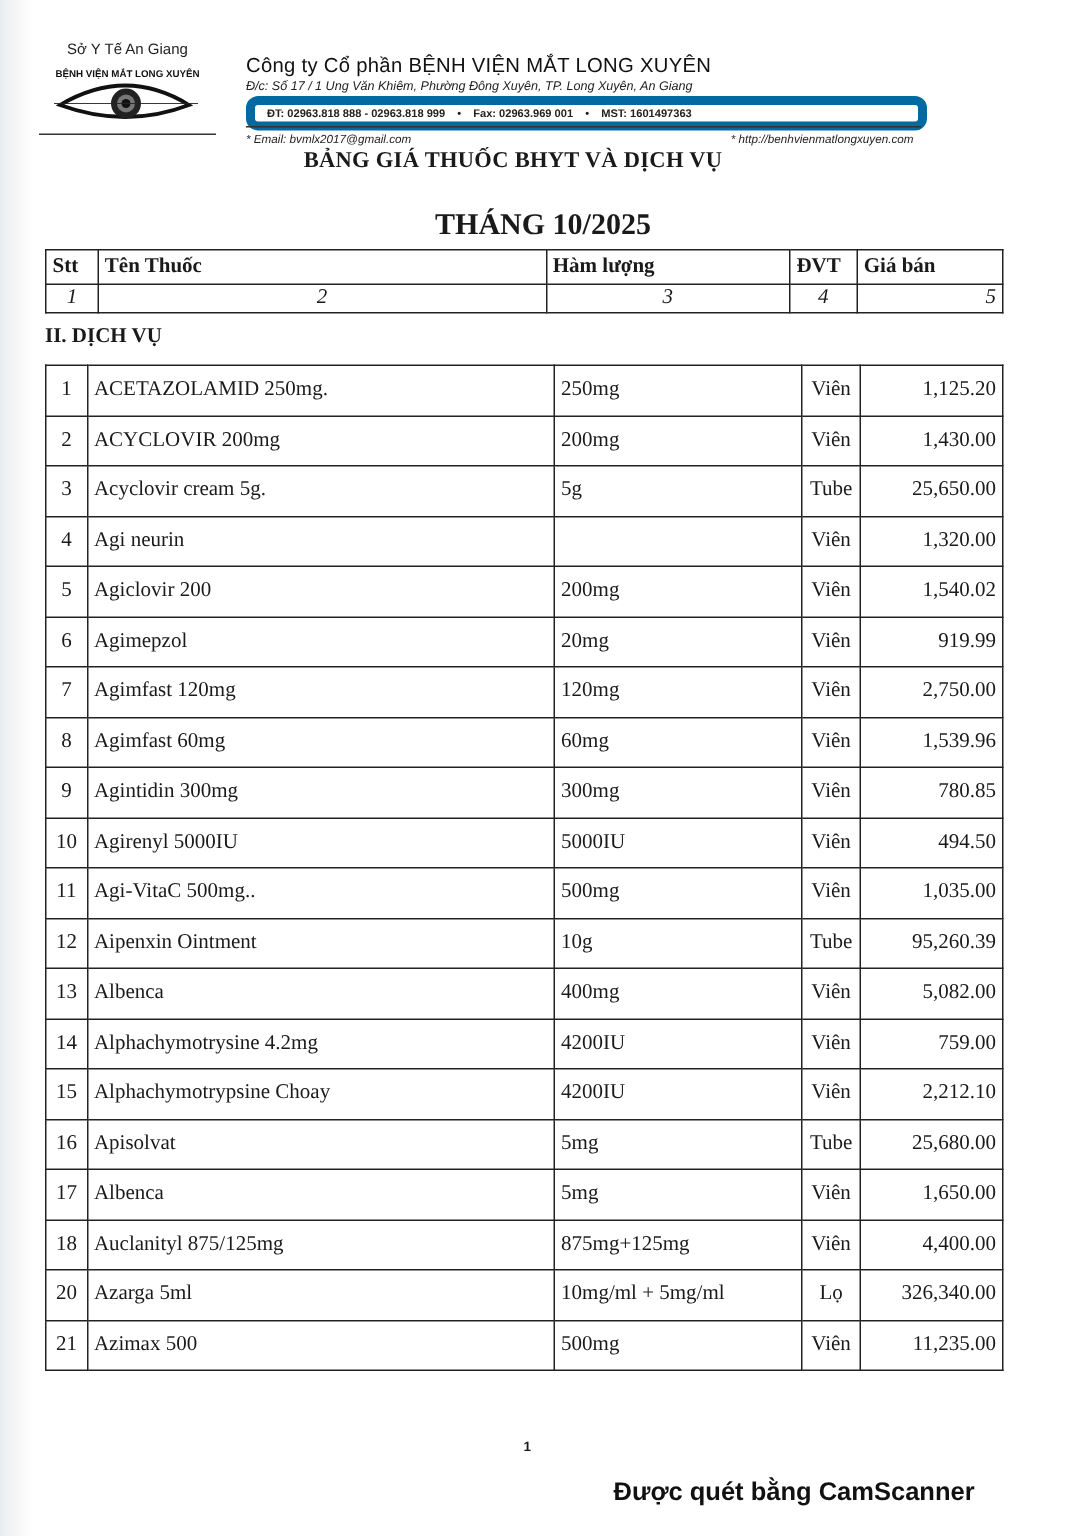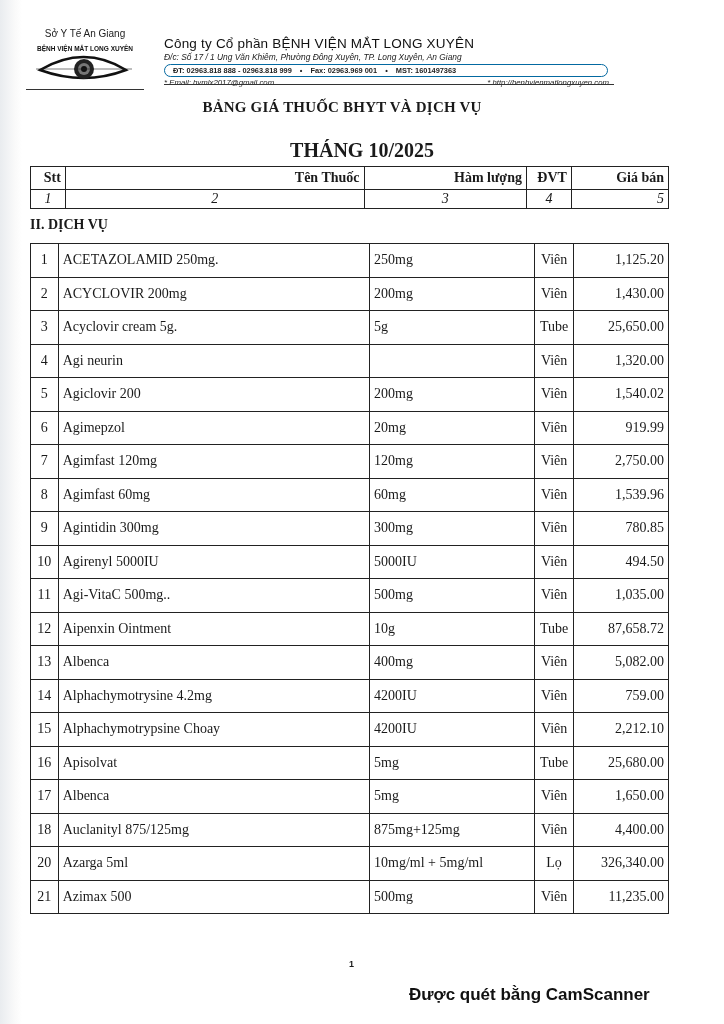--- a/index.html
+++ b/index.html
@@ -13,36 +13,36 @@
   }
   
   .lh-left { position: absolute; left: 26px; top: 28px; width: 118px; }
   .lh-dept { font-family: "Liberation Sans", sans-serif; font-size: 10px; text-align: center; color: #222; }
   .lh-logo { position: absolute; left: 0; top: 12px; width: 118px; height: 40px; }
   .lh-logo-line { position: absolute; left: 26px; top: 89px; width: 118px; height: 1px; background: #333; }
   .lh-right { position: absolute; left: 164px; top: 36px; width: 450px; font-family: "Liberation Sans", sans-serif; }
   .lh-company { font-size: 13.5px; font-weight: normal; letter-spacing: 0.2px; color: #111; white-space: nowrap; }
   .lh-address { font-size: 8.4px; font-style: italic; color: #222; margin-top: 1px; white-space: nowrap; }
   .lh-contact {
-    margin-top: 2px; border: 1px solid #0369a1; border-radius: 8px; padding: 0 8px; height: 11px;
+    margin-top: 2px; border: 6px solid #0369a1; border-radius: 8px; padding: 0 8px; height: 11px;
     font-size: 7.4px; font-weight: bold; color: #222; white-space: nowrap; line-height: 11px; width: 426px;
   }
   .lh-contact span { margin-right: 6px; }
   .lh-emails { position: relative; height: 11px; font-size: 7.8px; font-style: italic; color: #222; margin-top: 1px; }
   .lh-email { position: absolute; left: 0; }
   .lh-web { position: absolute; right: 5px; }
   .lh-rule { position: absolute; left: 164px; top: 84px; width: 450px; height: 1px; background: #333; }
 
   .title { position: absolute; left: 16px; width: 652px; top: 99px; text-align: center; font-weight: bold; font-size: 15px; letter-spacing: 0.2px; }
   .subtitle { position: absolute; left: 0; width: 724px; top: 139px; text-align: center; font-weight: bold; font-size: 20px; }
 
   table { border-collapse: collapse; position: absolute; left: 30px; width: 639px; font-size: 14px; }
   table td, table th { border: 1px solid #222; padding: 0 4px; }
   .head-table { top: 166px; }
-  .head-table th { height: 22px; font-weight: bold; text-align: right; }
+  .head-table th { height: 22px; font-weight: bold; text-align: left; }
   .head-table td { height: 18px; font-style: italic; text-align: center; }
   .head-table td.num-r { text-align: right; }
   .c-stt { width: 26px; } .c-name { width: 293px; } .c-str { width: 155px; } .c-unit { width: 36px; } .c-price { width: 89px; }
 
   .section { position: absolute; left: 30px; top: 217px; font-weight: bold; font-size: 14px; }
 
   .body-table { top: 243px; }
   .body-table td { height: 32.5px; }
   .body-table td.stt { text-align: center; }
   .body-table td.unit { text-align: center; }
@@ -195,21 +195,21 @@
         <td class="name">Agi-VitaC 500mg..</td>
         <td class="strength">500mg</td>
         <td class="unit">Viên</td>
         <td class="price">1,035.00</td>
       </tr>
       <tr>
         <td class="stt">12</td>
         <td class="name">Aipenxin Ointment</td>
         <td class="strength">10g</td>
         <td class="unit">Tube</td>
-        <td class="price">87,658.72</td>
+        <td class="price">95,260.39</td>
       </tr>
       <tr>
         <td class="stt">13</td>
         <td class="name">Albenca</td>
         <td class="strength">400mg</td>
         <td class="unit">Viên</td>
         <td class="price">5,082.00</td>
       </tr>
       <tr>
         <td class="stt">14</td>

